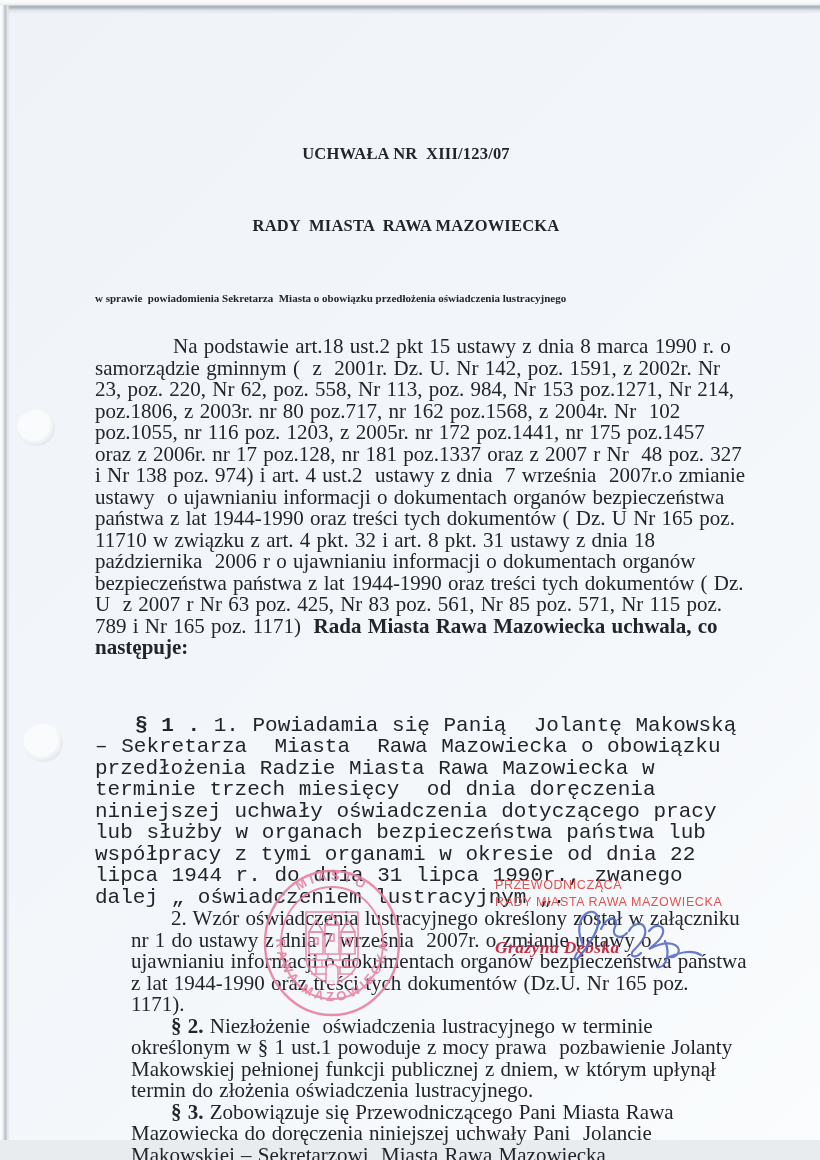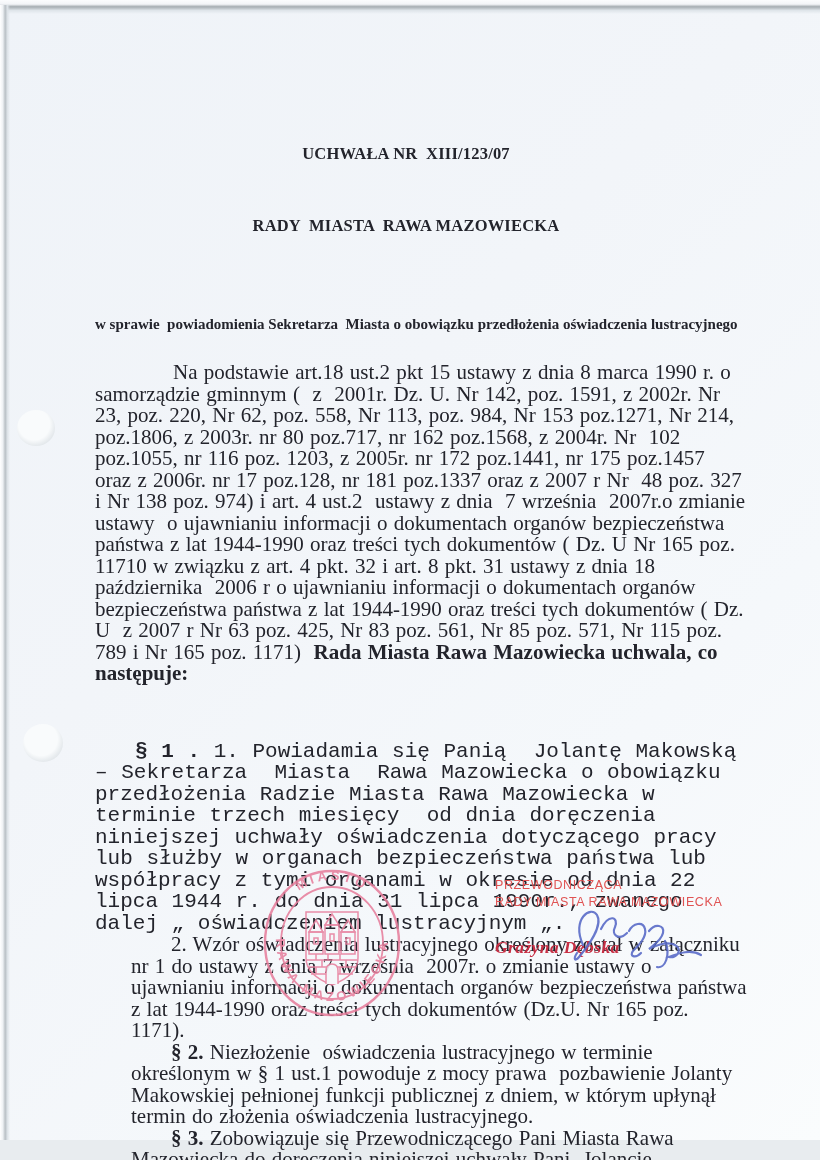--- a/index.html
+++ b/index.html
@@ -28,21 +28,21 @@
   .punch-1{left:17px;top:410px;width:38px;height:36px;}
   .punch-2{left:23px;top:724px;width:40px;height:38px;}
 
   .content{position:absolute;left:95px;top:0;width:652px;}
   .doc-title{
     margin-top:94px;margin-right:30px;text-align:center;
     font-weight:bold;font-size:16.5px;line-height:24px;
     white-space:pre;letter-spacing:.2px;
   }
   .subject{
-    margin-top:26px;font-weight:bold;font-size:15px;line-height:25px;
+    font-weight:bold;font-size:11px;line-height:25px;
     white-space:pre-wrap;
     font-family:Liberation Serif, serif;
   }
   .para{
     margin:0;font-size:21px;line-height:21.5px;white-space:pre-wrap;
     word-spacing:1px;
   }
   .p0{margin-top:25px;text-indent:78px;}
   .p1{margin-top:56px;text-indent:40px;font-family:Liberation Mono, monospace;}
   .pn{text-indent:40px;margin-left:36px;}

